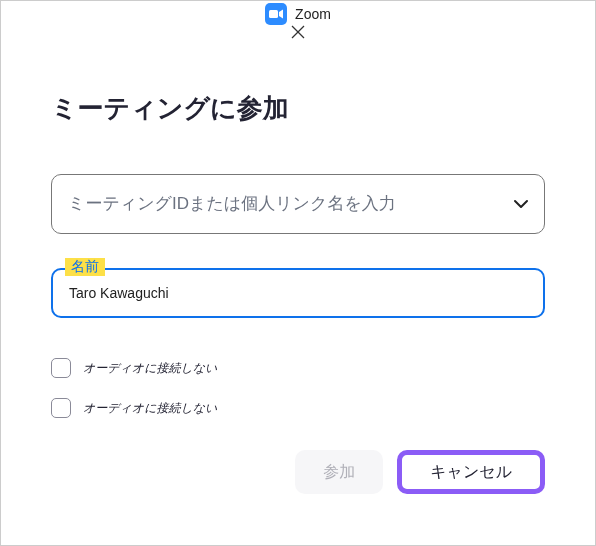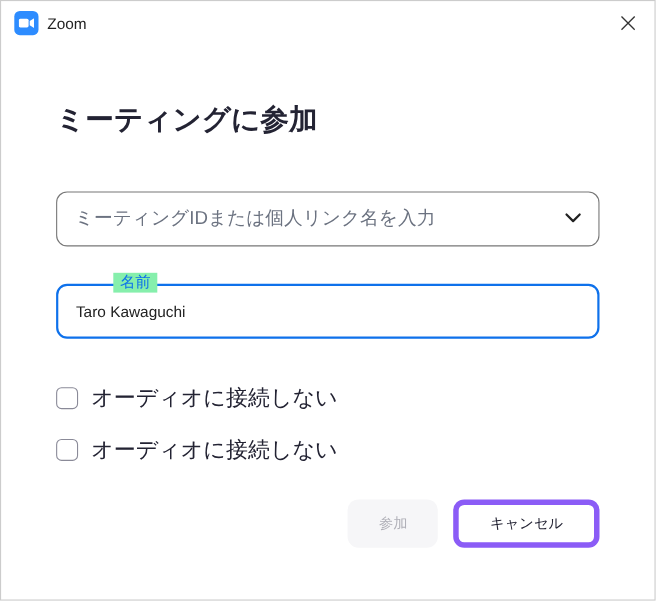--- a/index.html
+++ b/index.html
@@ -6,23 +6,24 @@
 body {
   font-family: -apple-system, BlinkMacSystemFont, "Segoe UI", "Helvetica Neue", Arial, sans-serif;
   background: #fff;
   width: 596px;
   height: 546px;
   border: 1px solid #ccc;
 }
 .titlebar {
   display: flex;
   align-items: center;
-  justify-content: space-between;
-  padding: 8px 12px;
+  justify-content: center;
+  padding: 8px 24px;
   height: 40px;
+  flex-direction: column;
 }
 .titlebar-left {
   display: flex;
   align-items: center;
   gap: 8px;
 }
 .zoom-icon {
   width: 22px;
   height: 22px;
   background: #2D8CFF;
@@ -50,21 +51,21 @@
   font-weight: 600;
   color: #232333;
   margin-bottom: 48px;
 }
 .input-wrap {
   position: relative;
   margin-bottom: 34px;
 }
 .meeting-id-input {
   width: 100%;
-  height: 50px;
+  height: 60px;
   border: 1px solid #777;
   border-radius: 10px;
   padding: 0 44px 0 16px;
   font-size: 17px;
   color: #6b7280;
   background: #fff;
 }
 .meeting-id-input::placeholder { color: #6b7280; }
 .chevron {
   position: absolute;
@@ -75,25 +76,24 @@
   color: #222;
 }
 .name-wrap {
   position: relative;
   margin-bottom: 40px;
 }
 .name-label {
   position: absolute;
   top: -10px;
   left: 14px;
-  background: #86efac;
+  background: #fde047;
   padding: 0 6px;
   font-size: 14px;
   color: #0E71EB;
-  margin-left: 38px;
 }
 .name-input {
   width: 100%;
   height: 50px;
   border: 2px solid #0E71EB;
   border-radius: 10px;
   padding: 0 16px;
   font-size: 14px;
   color: #222;
   outline: none;
@@ -106,34 +106,35 @@
 }
 .checkbox {
   width: 20px;
   height: 20px;
   border: 1.5px solid #8a8a98;
   border-radius: 5px;
   background: #fff;
   cursor: pointer;
 }
 .checkbox-label {
-  font-size: 20px;
+  font-size: 12px;
   color: #232333;
+  font-style: italic;
 }
 .buttons {
   display: flex;
   justify-content: flex-end;
   gap: 14px;
   margin-top: 32px;
 }
 .btn {
   height: 44px;
   padding: 0 28px;
   border-radius: 10px;
-  font-size: 13px;
+  font-size: 16px;
   cursor: pointer;
   border: none;
   background: #fff;
 }
 .btn-join {
   color: #b0b0b8;
   background: #f6f6f8;
   cursor: not-allowed;
 }
 .btn-cancel {

